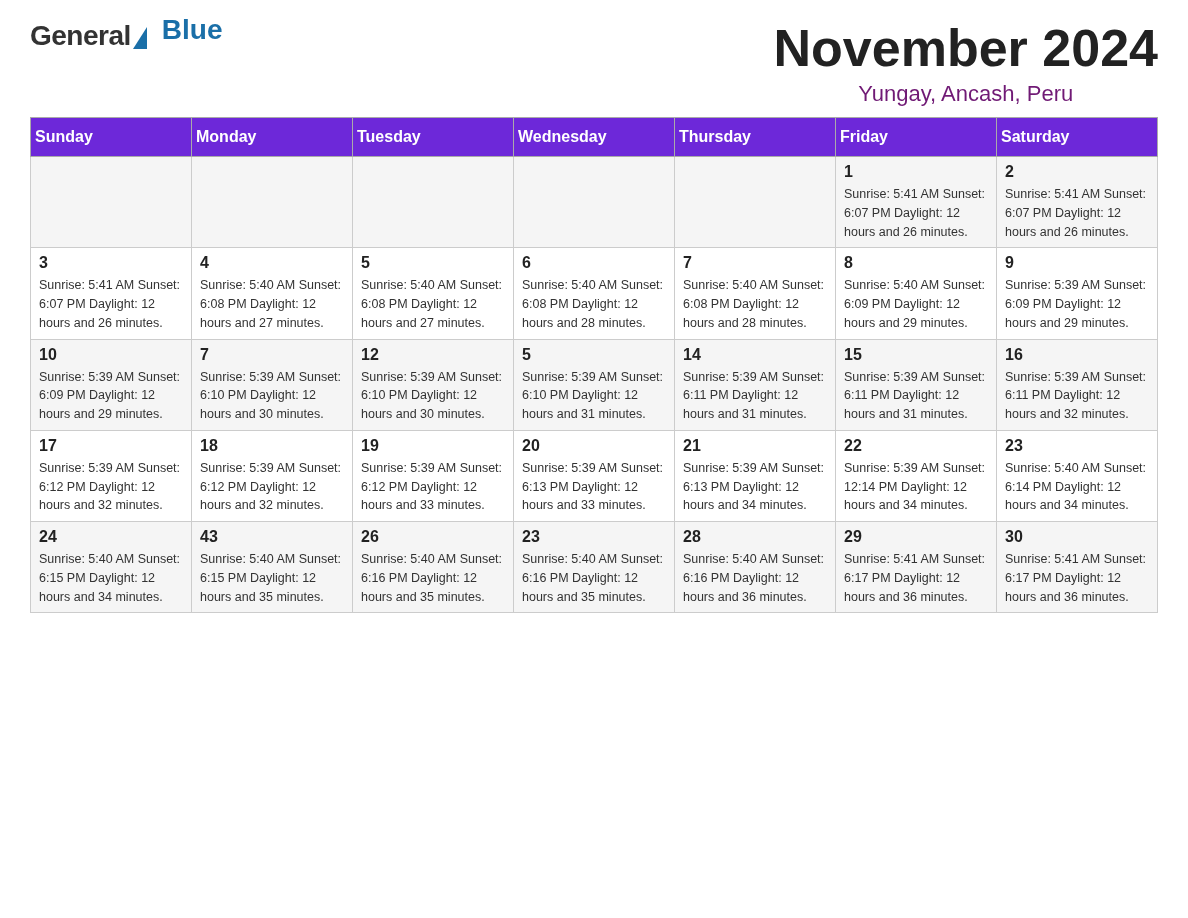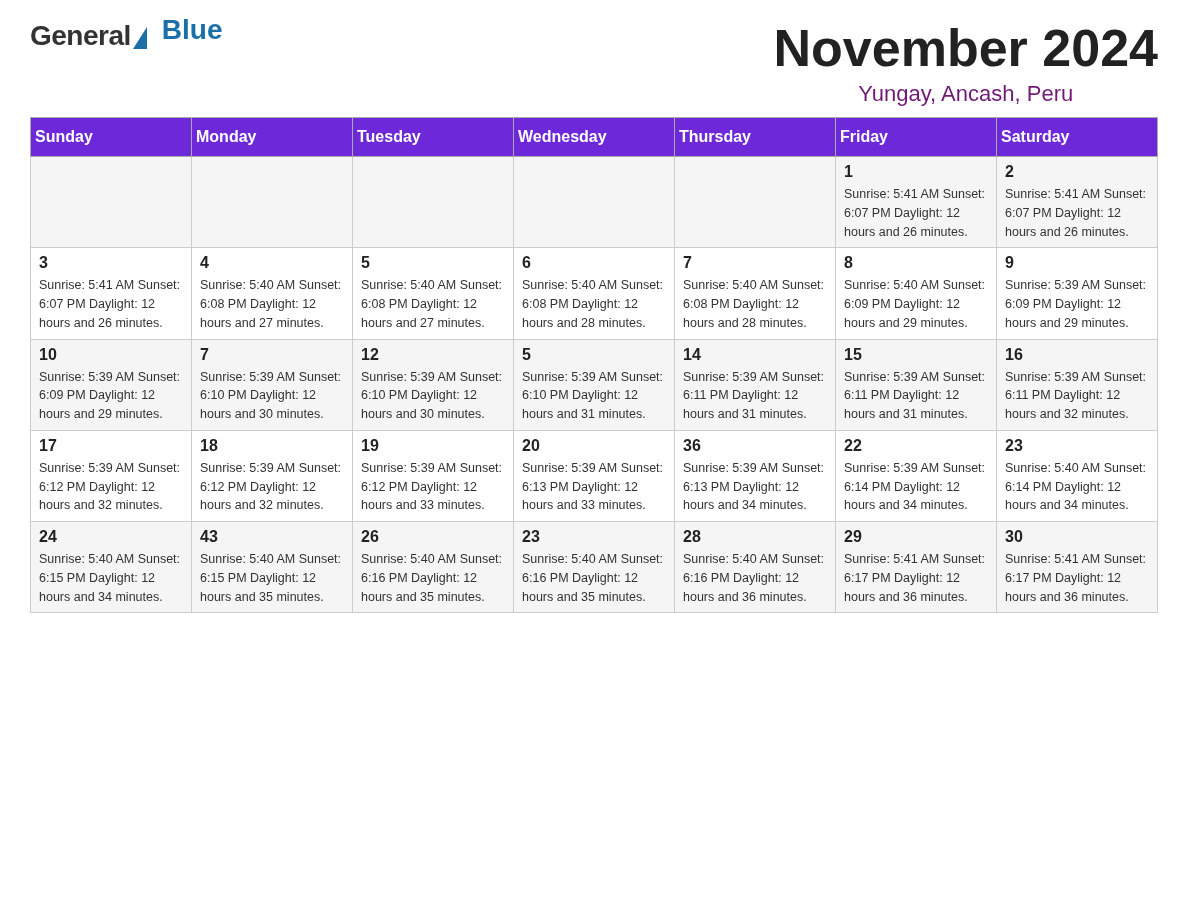--- a/index.html
+++ b/index.html
@@ -263,29 +263,29 @@
 Sunset: 6:12 PM
 Daylight: 12 hours and 33 minutes.</div>
         </td>
         <td>
           <span class="day-number">20</span>
           <div class="day-info">Sunrise: 5:39 AM
 Sunset: 6:13 PM
 Daylight: 12 hours and 33 minutes.</div>
         </td>
         <td>
-          <span class="day-number">36</span>
+          <span class="day-number">21</span>
           <div class="day-info">Sunrise: 5:39 AM
 Sunset: 6:13 PM
 Daylight: 12 hours and 34 minutes.</div>
         </td>
         <td>
           <span class="day-number">22</span>
           <div class="day-info">Sunrise: 5:39 AM
-Sunset: 6:14 PM
+Sunset: 12:14 PM
 Daylight: 12 hours and 34 minutes.</div>
         </td>
         <td>
           <span class="day-number">23</span>
           <div class="day-info">Sunrise: 5:40 AM
 Sunset: 6:14 PM
 Daylight: 12 hours and 34 minutes.</div>
         </td>
       </tr>
       <tr>

